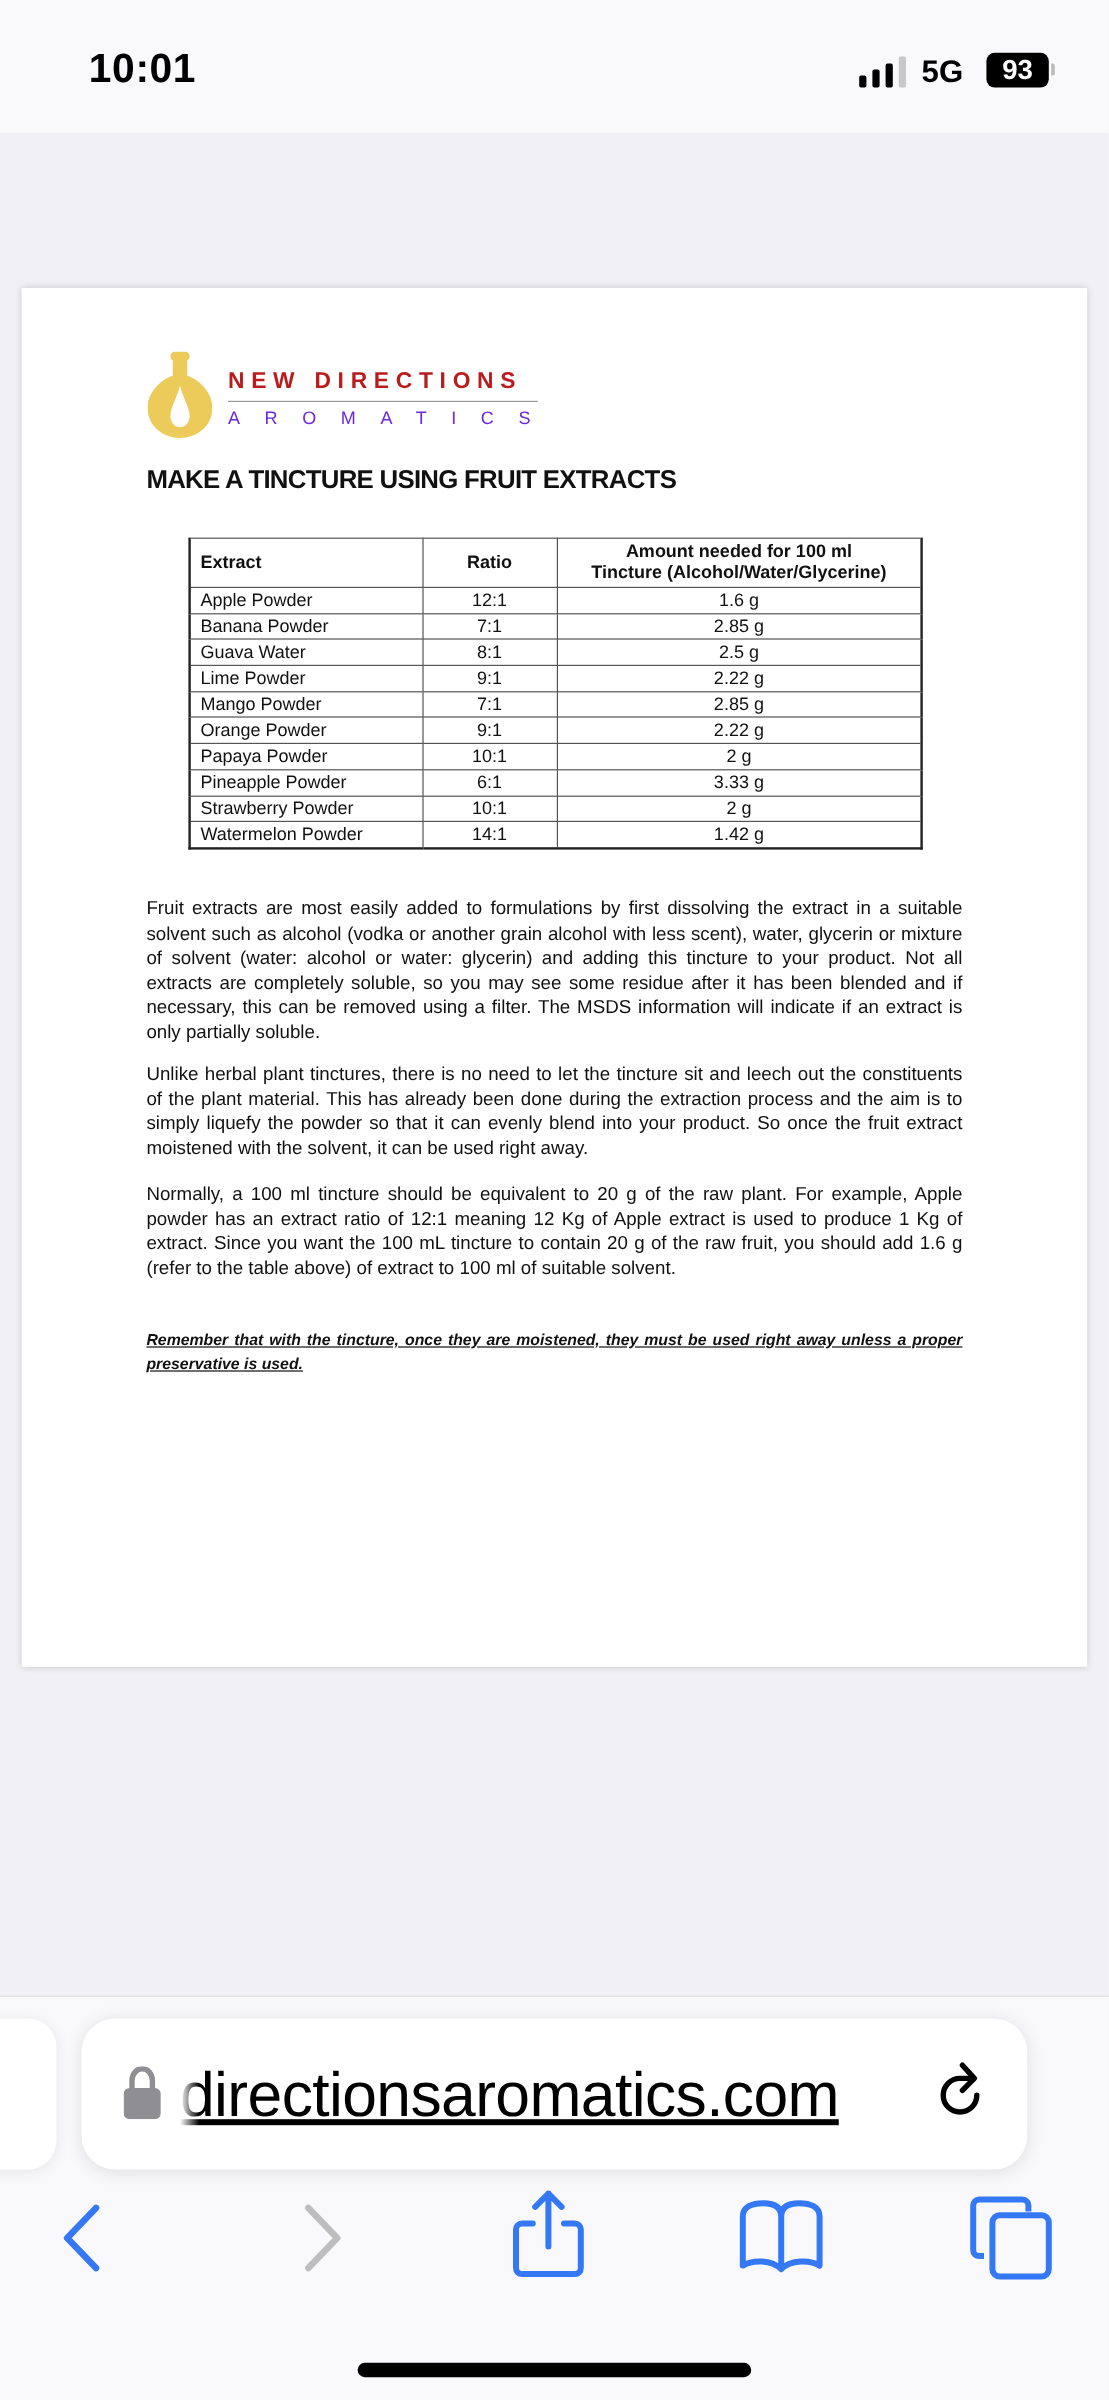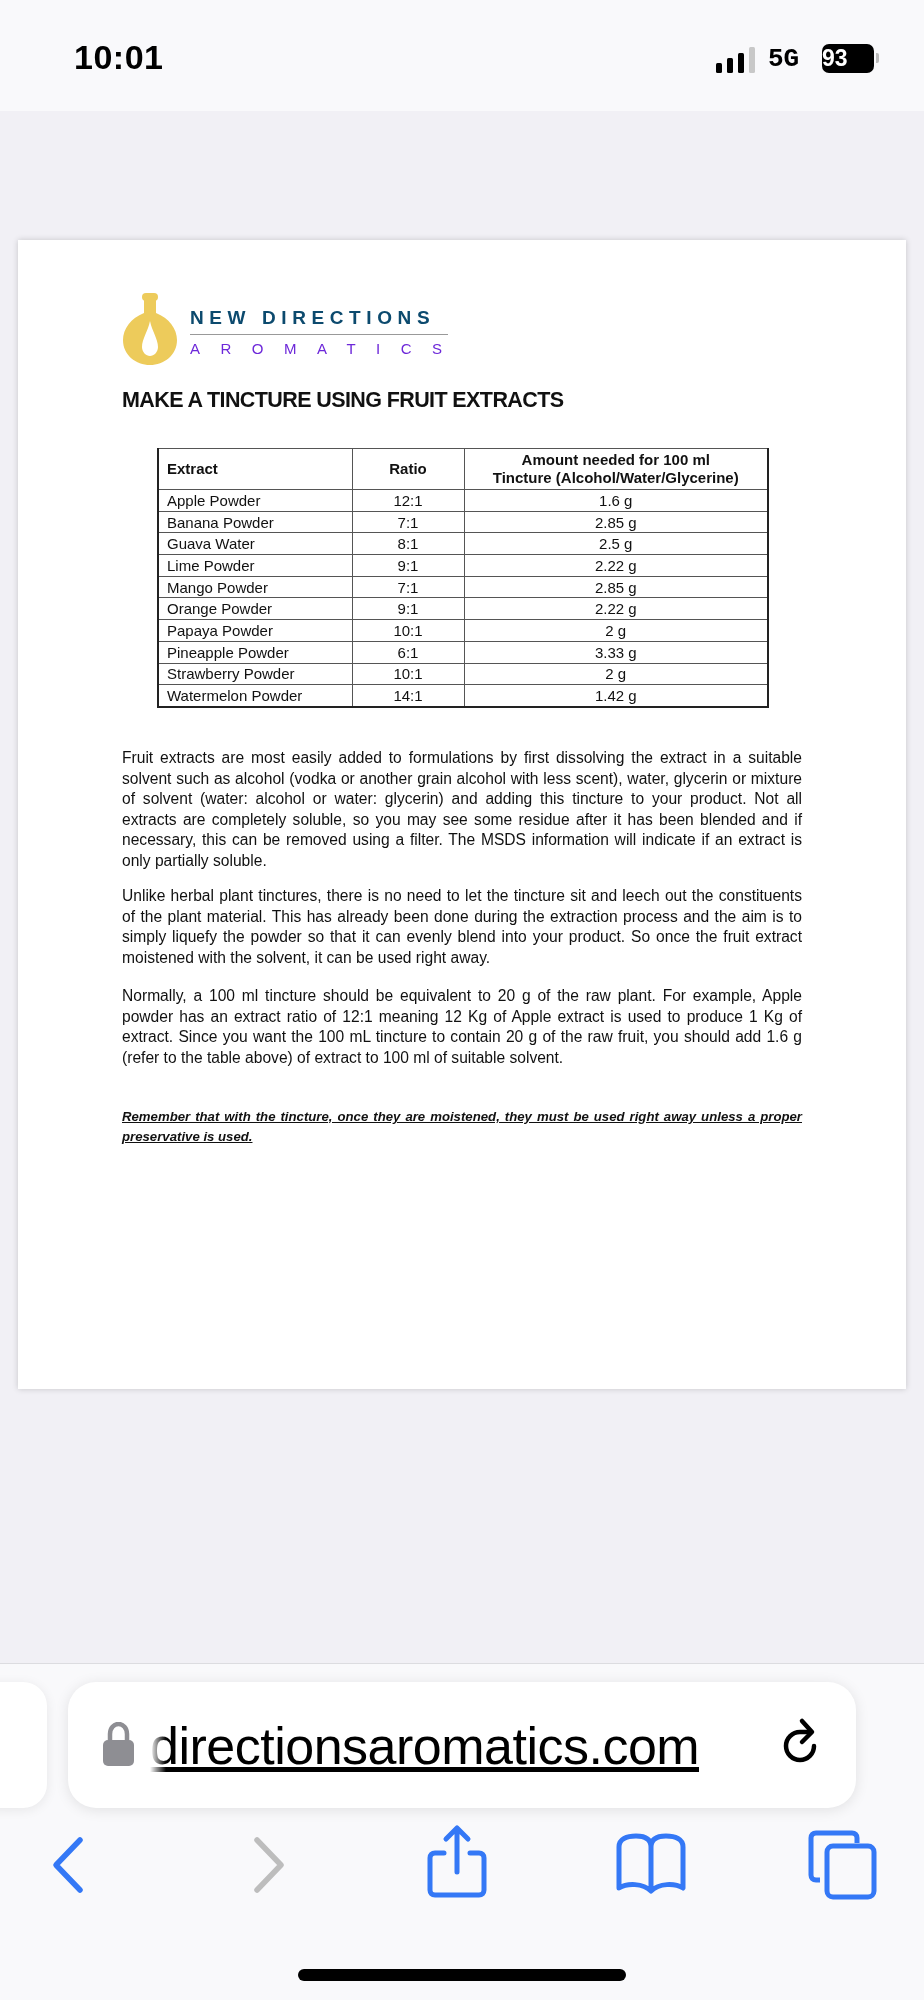--- a/index.html
+++ b/index.html
@@ -8,31 +8,31 @@
     background:#F1F0F5;
     font-family:"Liberation Sans", sans-serif;
   }
   .abs { position:absolute; }
 
   
   .statusbar { left:0; top:0; width:924px; height:111px; background:#F9F9FB; }
   .sb-time { left:74px; top:38px; font-size:34px; font-weight:bold; color:#000; letter-spacing:0.5px; }
   .sb-signal { left:716px; top:46px; width:42px; height:27px; }
   .sb-signal span { position:absolute; bottom:0; width:6px; border-radius:1.5px; background:#000; }
-  .sb-5g { left:768px; top:44px; font-size:26px; font-weight:bold; color:#000;font-family:Liberation Mono, monospace; }
+  .sb-5g { left:768px; top:44px; font-size:26px; font-weight:bold; color:#000; }
   .sb-battery { left:822px; top:44px; width:52px; height:29px; background:#000; border-radius:7px;
-    color:#fff; font-size:23px; font-weight:bold; line-height:29px; }
+    color:#fff; font-size:23px; font-weight:bold; text-align:center; line-height:29px; }
   .sb-battery-tip { left:876px; top:53px; width:3px; height:10px; background:#bbb; border-radius:0 2px 2px 0; }
 
   
   .card { left:18px; top:240px; width:888px; height:1149px; background:#fff;
     box-shadow:0 0 6px rgba(0,0,0,0.18); }
 
   .logo { left:123px; top:293px; width:54px; height:72px; }
-  .brand-1 { left:190px; top:307px; font-size:19px; font-weight:bold; letter-spacing:5.6px; color:#0c4a6e; white-space:nowrap; }
+  .brand-1 { left:190px; top:307px; font-size:19px; font-weight:bold; letter-spacing:5.6px; color:#b91c1c; white-space:nowrap; }
   .brand-line { left:190px; top:334px; width:258px; height:1px; background:#999; }
   .brand-2 { left:190px; top:340px; font-size:15px; letter-spacing:20.5px; color:#6d28d9; white-space:nowrap; }
 
   .doc-title { left:122px; top:388px; font-size:21.5px; font-weight:bold; color:#111; letter-spacing:-0.6px; white-space:nowrap; }
 
   table.ratio { position:absolute; left:157px; top:448px; width:610px; border-collapse:collapse;
     font-size:15px; color:#111; table-layout:fixed; }
   table.ratio th, table.ratio td { border:1px solid #555; padding:0 0 0 8px; height:20.7px; line-height:19px; }
   table.ratio th { font-weight:bold; height:40px; line-height:18px; }
   table.ratio th.c, table.ratio td.c { text-align:center; padding:0; }

